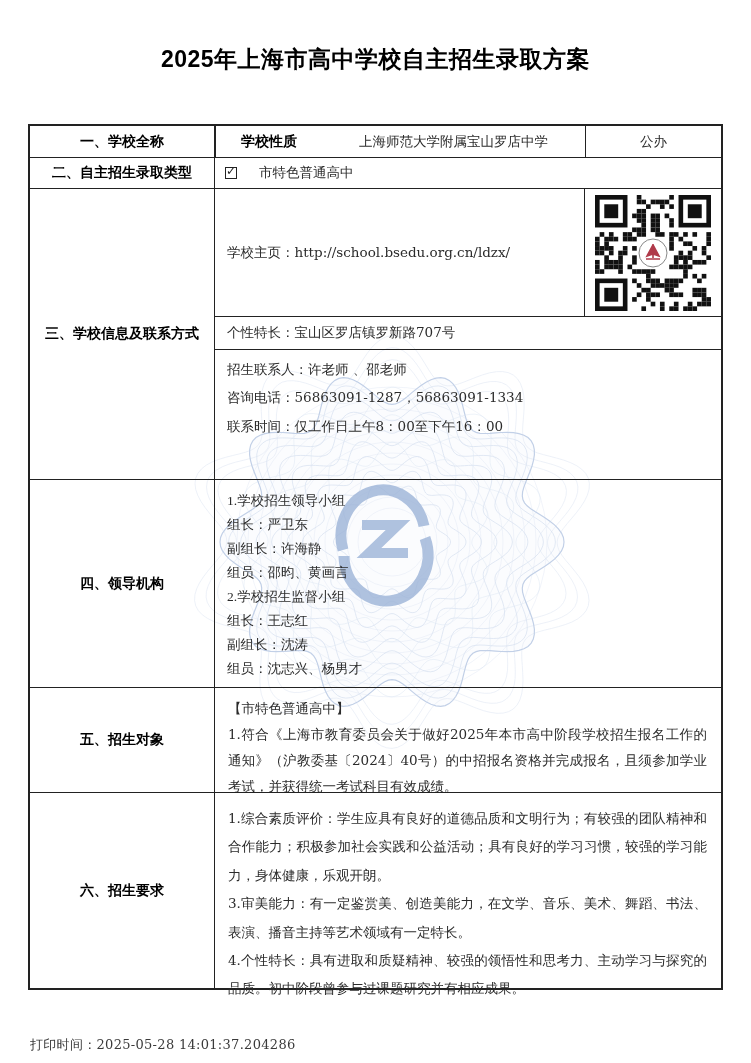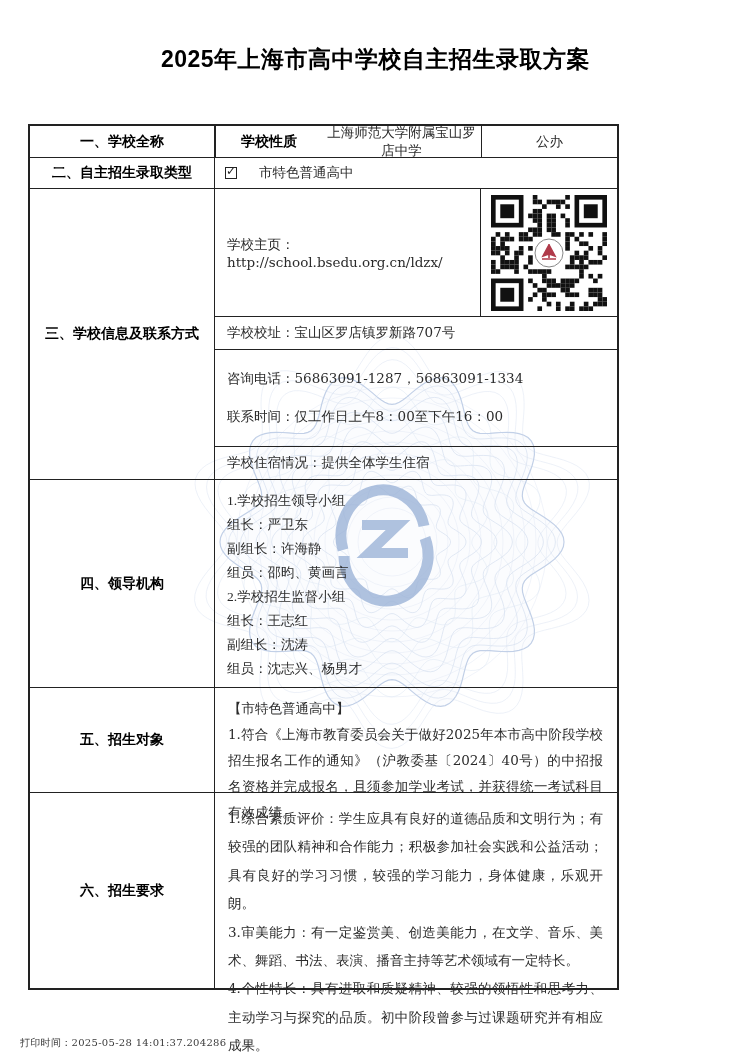--- a/index.html
+++ b/index.html
@@ -12,21 +12,21 @@
   
   #wm{position:absolute;left:0;top:0;width:751px;height:1063px;z-index:0;pointer-events:none;}
   
   .doc-title{
     position:absolute;top:44px;left:0;width:100%;text-align:center;
     font-family:"Liberation Sans", sans-serif;font-weight:bold;
     font-size:23px;letter-spacing:.5px;color:#000;z-index:2;
   }
   
   .doc-table{
-    position:absolute;left:28px;top:124px;width:591px;height:866px;
+    position:absolute;left:28px;top:124px;width:695px;height:866px;
     border:2px solid #222;box-sizing:border-box;z-index:1;
     display:flex;flex-direction:column;background:transparent;
   }
   .t-row{display:flex;box-sizing:border-box;border-top:1px solid #222;min-height:0;}
   .t-row:first-child{border-top:none;}
   .row-label{
     width:185px;flex:0 0 185px;box-sizing:border-box;border-right:1px solid #222;
     display:flex;align-items:center;justify-content:center;text-align:center;
     font-family:"Liberation Sans", sans-serif;font-weight:bold;font-size:14px;color:#000;
     padding:2px 6px;
@@ -64,21 +64,21 @@
   .contact-row .line{font-size:13.5px;}
   .dorm-row{flex:1 1 auto;display:flex;align-items:center;padding-left:12px;}
   .r4-content{flex:1 1 auto;padding:9px 12px;display:flex;flex-direction:column;justify-content:space-between;font-family:Liberation Serif, serif;}
   .r4-content .line{font-size:13.5px;line-height:24px;}
   .r5-content{flex:1 1 auto;padding:7px 14px 6px 13px;font-size:13.5px;}
   .r5-content .para{line-height:26px;text-align:justify;}
   .r5-content .head{line-height:26px;}
   .r6-content{flex:1 1 auto;padding:11px 14px 0 13px;font-size:13.5px;}
   .r6-content .para{line-height:28.4px;text-align:justify;}
   
-  .footer-left{position:absolute;left:20px;top:1036px;font-size:10px;color:#3a3a3a;z-index:2;letter-spacing:.3px;}
+  .footer-left{position:absolute;left:30px;top:1036px;font-size:13px;color:#3a3a3a;z-index:2;letter-spacing:.3px;}
   .footer-right{position:absolute;right:30px;top:1068px;font-size:15px;color:#4a4a4a;z-index:2;}
   #qr{display:block;}
 </style>
 </head>
 <body>
 
 <div class="page">
 
   <svg id="wm" viewBox="0 0 751 1063" aria-hidden="true">
       <path d="M564.0,542.0L563.4,546.5L561.5,550.9L558.4,555.1L554.5,559.1L549.9,562.8L544.9,566.2L539.8,569.4L535.0,572.4L530.7,575.3L527.1,578.2L524.5,581.2L522.9,584.5L522.3,588.1L522.6,592.1L523.8,596.6L525.6,601.5L527.7,606.7L529.9,612.3L532.0,618.0L533.5,623.7L534.4,629.2L534.3,634.4L533.3,639.1L531.2,643.1L528.0,646.4L523.9,648.8L519.0,650.4L513.4,651.3L507.5,651.6L501.5,651.5L495.5,651.1L489.8,650.6L484.6,650.5L480.0,650.7L476.1,651.6L472.9,653.3L470.3,655.9L468.2,659.3L466.5,663.6L465.1,668.6L463.7,674.1L462.3,679.9L460.6,685.7L458.5,691.3L455.9,696.3L452.8,700.4L449.2,703.6L445.2,705.6L440.7,706.4L435.9,705.9L431.0,704.3L426.0,701.8L421.0,698.6L416.2,694.9L411.6,691.1L407.3,687.4L403.2,684.2L399.3,681.7L395.6,680.1L392.0,679.6L388.4,680.1L384.7,681.7L380.8,684.2L376.7,687.4L372.4,691.1L367.8,694.9L363.0,698.6L358.0,701.8L353.0,704.3L348.1,705.9L343.3,706.4L338.8,705.6L334.8,703.6L331.2,700.4L328.1,696.3L325.5,691.3L323.4,685.7L321.7,679.9L320.3,674.1L318.9,668.6L317.5,663.6L315.8,659.3L313.7,655.9L311.1,653.3L307.9,651.6L304.0,650.7L299.4,650.5L294.2,650.6L288.5,651.1L282.5,651.5L276.5,651.6L270.6,651.3L265.0,650.4L260.1,648.8L256.0,646.4L252.8,643.1L250.7,639.1L249.7,634.4L249.6,629.2L250.5,623.7L252.0,618.0L254.1,612.3L256.3,606.7L258.4,601.5L260.2,596.6L261.4,592.1L261.7,588.1L261.1,584.5L259.5,581.2L256.9,578.2L253.3,575.3L249.0,572.4L244.2,569.4L239.1,566.2L234.1,562.8L229.5,559.1L225.6,555.1L222.5,550.9L220.6,546.5L220.0,542.0L220.6,537.5L222.5,533.1L225.6,528.9L229.5,524.9L234.1,521.2L239.1,517.8L244.2,514.6L249.0,511.6L253.3,508.7L256.9,505.8L259.5,502.8L261.1,499.5L261.7,495.9L261.4,491.9L260.2,487.4L258.4,482.5L256.3,477.3L254.1,471.7L252.0,466.0L250.5,460.3L249.6,454.8L249.7,449.6L250.7,444.9L252.8,440.9L256.0,437.6L260.1,435.2L265.0,433.6L270.6,432.7L276.5,432.4L282.5,432.5L288.5,432.9L294.2,433.4L299.4,433.5L304.0,433.3L307.9,432.4L311.1,430.7L313.7,428.1L315.8,424.7L317.5,420.4L318.9,415.4L320.3,409.9L321.7,404.1L323.4,398.3L325.5,392.7L328.1,387.7L331.2,383.6L334.8,380.4L338.8,378.4L343.3,377.6L348.1,378.1L353.0,379.7L358.0,382.2L363.0,385.4L367.8,389.1L372.4,392.9L376.7,396.6L380.8,399.8L384.7,402.3L388.4,403.9L392.0,404.4L395.6,403.9L399.3,402.3L403.2,399.8L407.3,396.6L411.6,392.9L416.2,389.1L421.0,385.4L426.0,382.2L431.0,379.7L435.9,378.1L440.7,377.6L445.2,378.4L449.2,380.4L452.8,383.6L455.9,387.7L458.5,392.7L460.6,398.3L462.3,404.1L463.7,409.9L465.1,415.4L466.5,420.4L468.2,424.7L470.3,428.1L472.9,430.7L476.1,432.4L480.0,433.3L484.6,433.5L489.8,433.4L495.5,432.9L501.5,432.5L507.5,432.4L513.4,432.7L519.0,433.6L523.9,435.2L528.0,437.6L531.2,440.9L533.3,444.9L534.3,449.6L534.4,454.8L533.5,460.3L532.0,466.0L529.9,471.7L527.7,477.3L525.6,482.5L523.8,487.4L522.6,491.9L522.3,495.9L522.9,499.5L524.5,502.8L527.1,505.8L530.7,508.7L535.0,511.6L539.8,514.6L544.9,517.8L549.9,521.2L554.5,524.9L558.4,528.9L561.5,533.1L563.4,537.5L564.0,542.0Z" stroke="none" stroke-width="0" fill="#fbfcfe" opacity="0.9"></path>
@@ -322,26 +322,26 @@
                 <rect x="88.16" y="4.64" width="23.2" height="23.2" fill="#fff"></rect>
                 <rect x="92.8" y="9.28" width="13.919999999999998" height="13.919999999999998" fill="#111"></rect>
                 <rect x="0" y="83.52" width="32.48" height="32.48" fill="#111"></rect>
                 <rect x="4.64" y="88.16" width="23.2" height="23.2" fill="#fff"></rect>
                 <rect x="9.28" y="92.8" width="13.919999999999998" height="13.919999999999998" fill="#111"></rect>
                 <circle cx="58" cy="58" r="14" fill="#fff" stroke="#888" stroke-width="1"></circle>
                 <path d="M 58,49 L 58,63 M 58,50 L 52,61 L 58,59 Z M 58,50 L 64,61 L 58,59 Z M 51,64 L 65,64" stroke="#b03a4a" stroke-width="1.6" fill="#b03a4a"></path>
               </svg>
           </div>
         </div>
-        <div class="addr-row cell bt">学校校址：宝山区罗店镇罗新路707号</div>
+        <div class="addr-row cell bt">个性特长：宝山区罗店镇罗新路707号</div>
         <div class="contact-row bt">
+          <div class="line">招生联系人：许老师 、邵老师</div>
           <div class="line">咨询电话：56863091-1287，56863091-1334</div>
           <div class="line">联系时间：仅工作日上午8：00至下午16：00</div>
         </div>
-        <div class="dorm-row cell bt">学校住宿情况：提供全体学生住宿</div>
       </div>
     </div>
 
     <div class="t-row r4">
       <div class="row-label">四、领导机构</div>
       <div class="r4-content">
         <div class="line">1.学校招生领导小组</div>
         <div class="line">组长：严卫东</div>
         <div class="line">副组长：许海静</div>
         <div class="line">组员：邵昀、黄画言</div>

